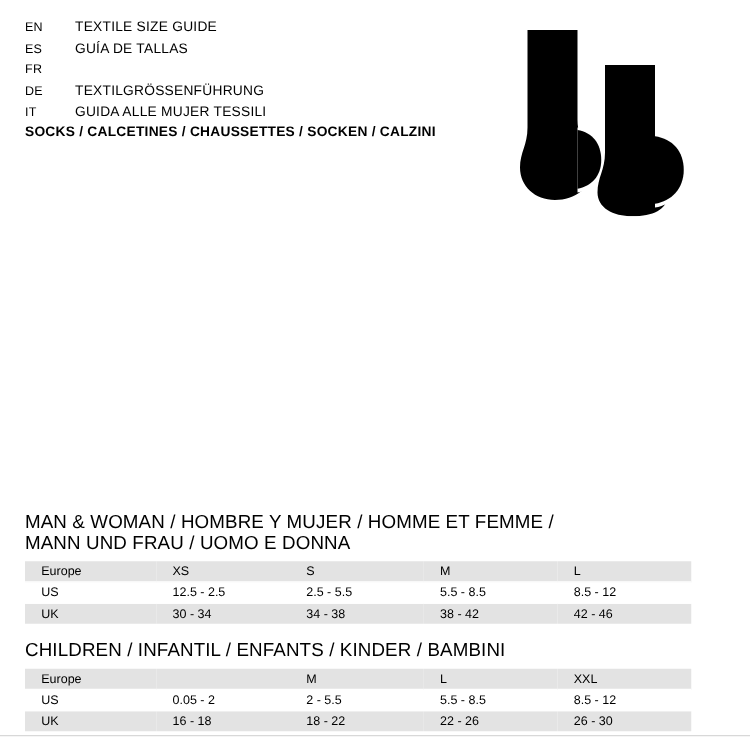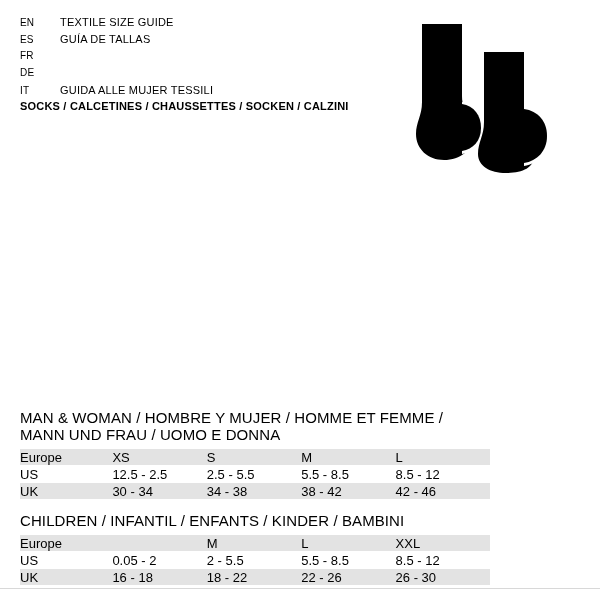--- a/index.html
+++ b/index.html
@@ -77,23 +77,23 @@
     font-weight: normal;
     letter-spacing: 0.1px;
     margin-bottom: 6px;
   }
   table {
     border-collapse: collapse;
     width: 470px;
     table-layout: fixed;
   }
   td {
-    font-size: 13px;
+    font-size: 10px;
     height: 16px;
-    padding: 0 0 0 0;
+    padding: 0 0 0 13px;
     vertical-align: middle;
     border: none;
     white-space: nowrap;
   }
   tr.shaded td { background: #e3e3e3; }
   tr.plain td  { background: #ffffff; }
   .col-label { width: 92px; }
   .col-val   { width: 94px; }
 
   
@@ -121,20 +121,21 @@
     </div>
     <div class="lang-row">
       <span class="lang-code">ES</span>
       <span class="lang-text">GUÍA DE TALLAS</span>
     </div>
     <div class="lang-row">
       <span class="lang-code">FR</span>
     </div>
     <div class="lang-row">
       <span class="lang-code">DE</span>
+      <span class="lang-text">TEXTILGRÖSSENFÜHRUNG</span>
     </div>
     <div class="lang-row">
       <span class="lang-code">IT</span>
       <span class="lang-text">GUIDA ALLE MUJER TESSILI</span>
     </div>
   </div>
 
   <div class="subtitle">SOCKS / CALCETINES / CHAUSSETTES / SOCKEN / CALZINI</div>
 
   <div class="socks">

